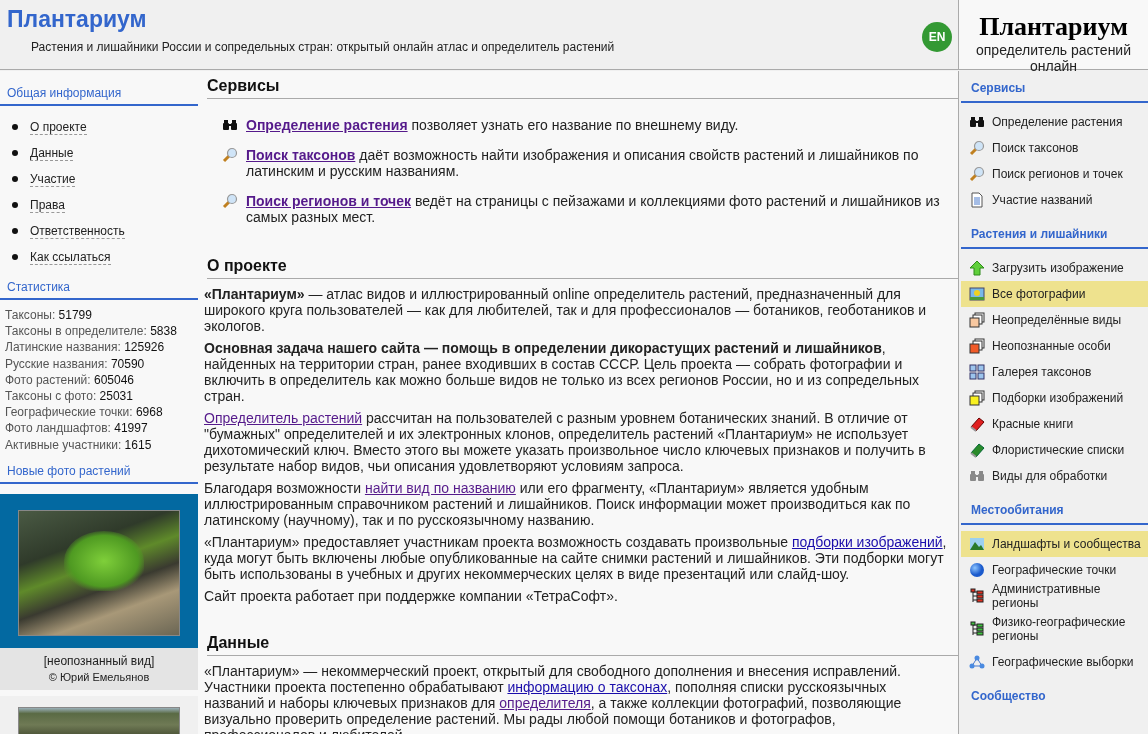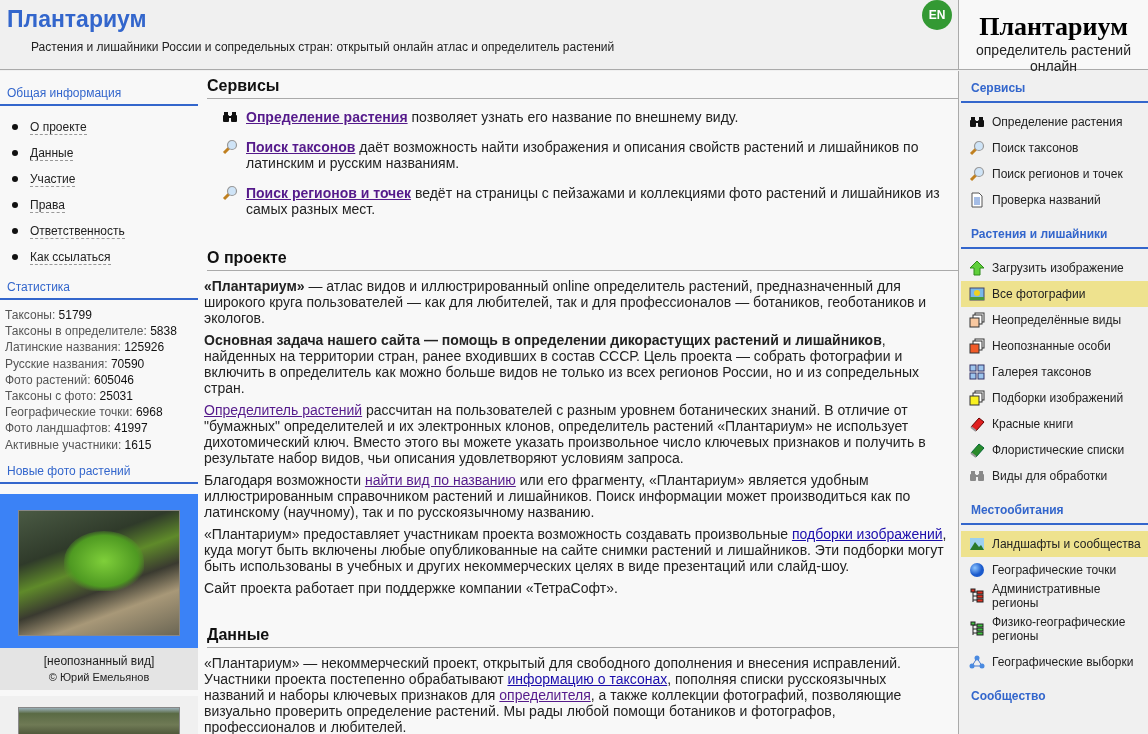--- a/index.html
+++ b/index.html
@@ -2,34 +2,34 @@
 <html><head>
 <meta charset="utf-8">
 <style>
 *{box-sizing:border-box;margin:0;padding:0}
 html,body{width:1148px;height:734px;overflow:hidden;background:#f0f0f0;font-family:"Liberation Sans",sans-serif;color:#222}
 a{color:#551a8b}
 a.blue{color:#1a0dab}
 #header{position:absolute;left:0;top:0;width:958px;height:70px;background:#f0f0f0;border-bottom:1px solid #aaa}
 #site-title{position:absolute;left:7px;top:6px;font-size:23px;font-weight:bold;color:#3366cc}
 #site-subtitle{position:absolute;left:31px;top:40px;font-size:12px;font-weight:normal;color:#222}
-#lang{position:absolute;left:922px;top:0;width:30px;height:30px;border-radius:50%;background:#339933;color:#fff;font-size:12px;font-weight:bold;text-align:center;line-height:30px}
+#lang{position:absolute;left:922px;top:22px;width:30px;height:30px;border-radius:50%;background:#339933;color:#fff;font-size:12px;font-weight:bold;text-align:center;line-height:30px}
 #logo{position:absolute;left:958px;top:0;width:190px;height:70px;background:#f8f8f8;border-left:1px solid #aaa;border-bottom:1px solid #aaa;text-align:center}
 #logo-title{font-family:"Liberation Serif",serif;font-size:26px;font-weight:bold;color:#000;margin-top:14px;line-height:26px}
 #logo-sub{font-size:14px;color:#222;margin-top:2px}
 #left{position:absolute;left:0;top:71px;width:198px;height:663px;background:#f8f8f8}
 .lhead{font-size:12px;font-weight:normal;color:#3366cc;padding:14px 0 4px 7px;border-bottom:2px solid #3366cc;margin-right:0}
 .lhead.first{padding-top:15px}
 .llist{list-style:none;padding:8px 0 4px 12px}
 .llist li{font-size:12px;height:26px;display:flex;align-items:center}
 .llist li .bullet{width:6px;height:6px;border-radius:50%;background:#111;margin-right:12px}
 .llist li a{color:#222;text-decoration:none;border-bottom:1px dashed #999;line-height:14px}
 .stats{padding:7px 0 0 5px;font-size:12px;color:#555;line-height:16.2px}
 .stats b{font-weight:normal;color:#111}
-.photo-card{background:#3b82f6;margin-top:10px;padding:16px 0 0 0;text-align:center}
+.photo-card{background:#0369a1;margin-top:10px;padding:16px 0 0 0;text-align:center}
 .photo{width:162px;height:126px;margin:0 auto;border:1px solid #888;background:linear-gradient(160deg,#4a5a44 0%,#2f3a2a 30%,#5f8a2a 45%,#3a3a30 60%,#a89878 75%,#6b6654 100%);position:relative}
 .photo .grass{position:absolute;left:45px;top:20px;width:80px;height:60px;border-radius:50% 50% 30% 30%;background:radial-gradient(ellipse at center,#7fcf3a 0%,#4f9a22 60%,transparent 75%)}
 .caption{background:#e4e4e4;margin-top:12px;padding:5px 0 5px 0;font-size:12px;color:#222;line-height:16px}
 .caption .copy{font-size:11px}
 .photo2{background:#f0f0f0;margin-top:6px;padding:11px 0 0 0}
 .photo2 .photo{background:linear-gradient(180deg,#9ab0b8 0%,#5a6a44 20%,#6f7a55 60%,#4a5236 100%);height:30px}
 #main{position:absolute;left:198px;top:71px;width:760px;height:663px;background:#f8f8f8;overflow:hidden}
 .mhead{font-size:16px;font-weight:bold;color:#111;margin:0 0 0 9px;padding:6px 0 3px 0;border-bottom:1px solid #aaa}
 .svc{display:flex;align-items:flex-start;padding:0 0 0 24px;font-size:14px;line-height:16px;margin-top:14px}
 .svc .ic{width:16px;height:16px;margin-right:8px;flex:none}
@@ -109,21 +109,21 @@
     </div>
   </div>
   <div class="photo2">
     <div class="photo"></div>
   </div>
 </div>
 
 <div id="main">
   <div class="mhead" style="margin-top:0;padding-top:6px">Сервисы</div>
 
-  <div class="svc" style="margin-top:10px">
+  <div class="svc" style="margin-top:18px">
     <svg class="ic" viewBox="0 0 16 16">
         <rect x="2" y="3" width="4" height="3" fill="#111"></rect>
         <rect x="10" y="3" width="4" height="3" fill="#111"></rect>
         <rect x="1" y="6" width="6" height="7" rx="1" fill="#111"></rect>
         <rect x="9" y="6" width="6" height="7" rx="1" fill="#111"></rect>
         <rect x="6" y="7" width="4" height="2" fill="#111"></rect>
       </svg>
     <div><a href="#">Определение растения</a><span> позволяет узнать его название по внешнему виду.</span></div>
   </div>
   <div class="svc">
@@ -181,21 +181,21 @@
       <span class="lbl">Поиск регионов и точек</span>
     </div>
     <div class="ritem">
       <svg class="ic" viewBox="0 0 16 16">
           <path d="M3 1h7l3 3v11H3z" fill="#fff" stroke="#555"></path>
           <line x1="5" y1="6" x2="11" y2="6" stroke="#4a7acc"></line>
           <line x1="5" y1="8" x2="11" y2="8" stroke="#4a7acc"></line>
           <line x1="5" y1="10" x2="11" y2="10" stroke="#4a7acc"></line>
           <line x1="5" y1="12" x2="11" y2="12" stroke="#4a7acc"></line>
         </svg>
-      <span class="lbl">Проверка названий</span>
+      <span class="lbl">Участие названий</span>
     </div>
   </div>
 
   <div class="rhead">Растения и лишайники</div>
   <div class="rlist">
     <div class="ritem">
       <svg class="ic" viewBox="0 0 16 16">
           <path d="M8 1L15 8H11V15H5V8H1z" fill="#5fcf3a" stroke="#2f8a1a"></path>
         </svg>
       <span class="lbl">Загрузить изображение</span>

